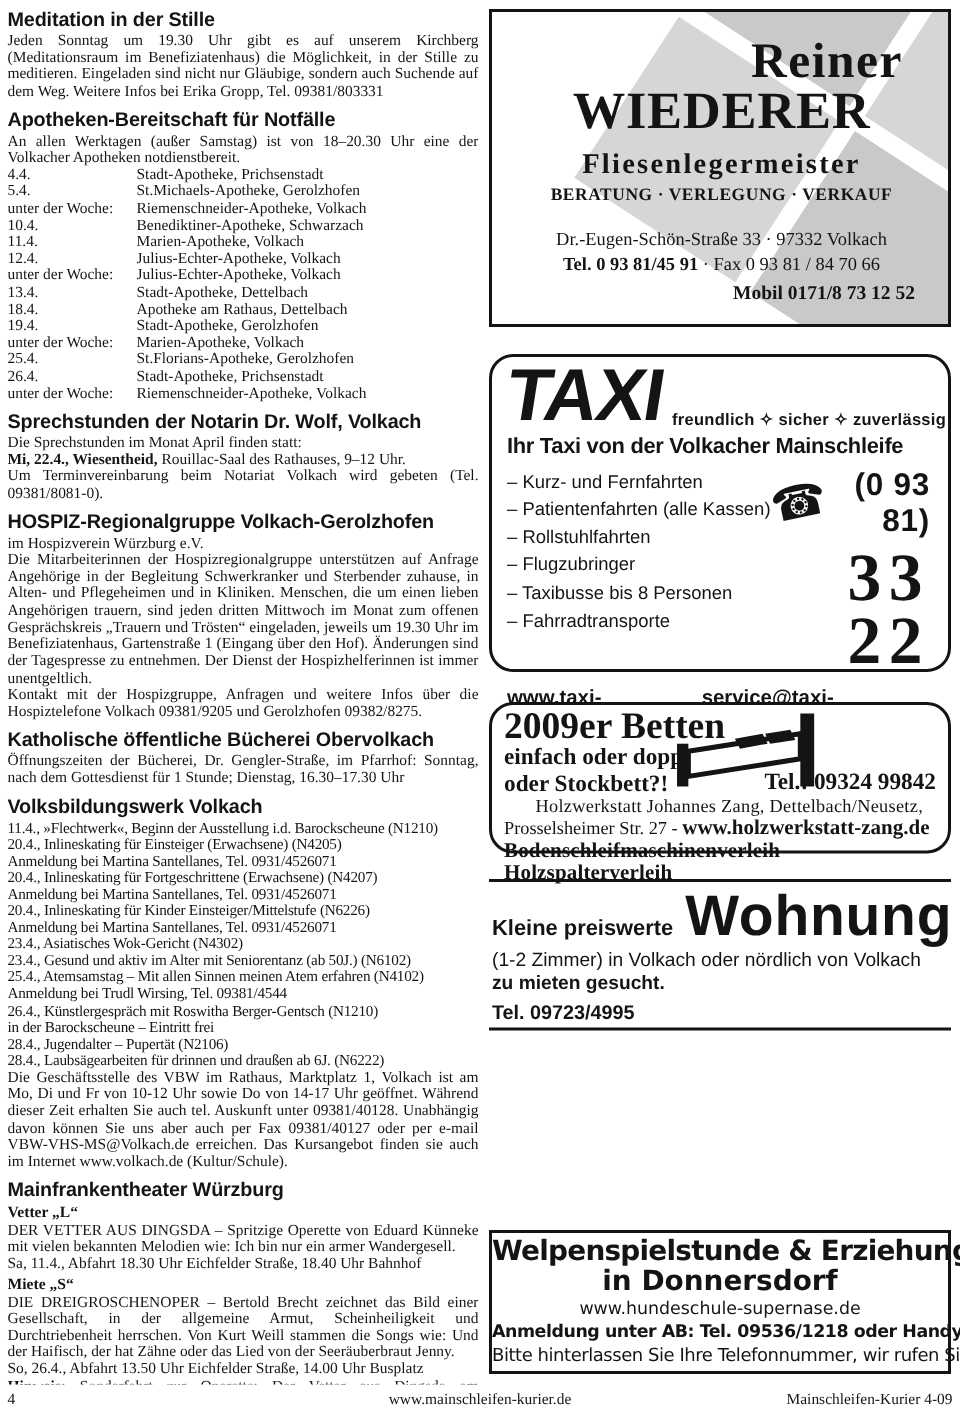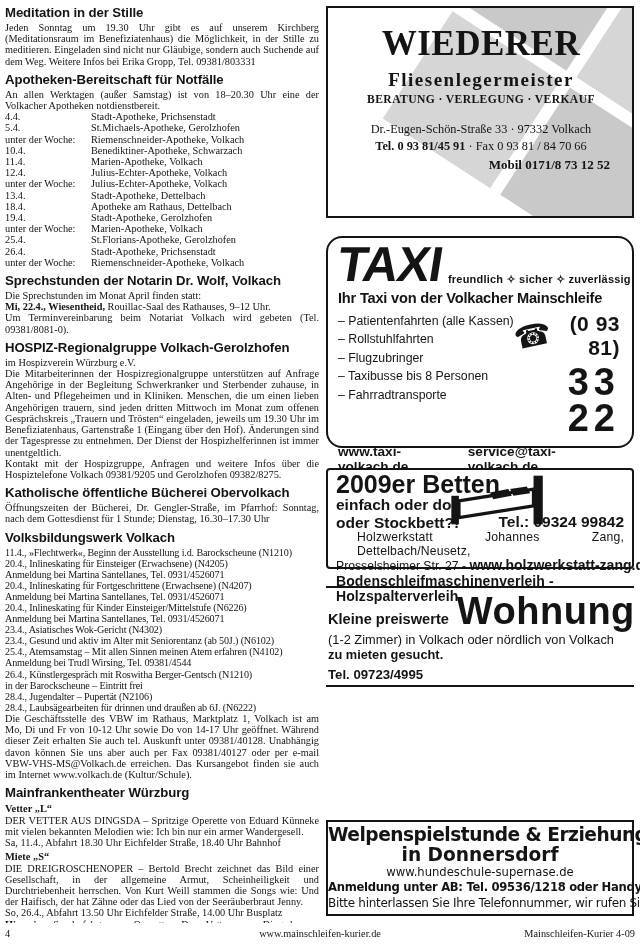--- a/index.html
+++ b/index.html
@@ -55,27 +55,27 @@
   .taxi-right { display:flex; flex-direction:column; }
   .taxi-tagline { font-size:11px; font-weight:bold; letter-spacing:0.2px; white-space:nowrap; }
   .taxi-name { font-size:30px; font-weight:bold; line-height:0.95; letter-spacing:1px; }
   .taxi-sub { font-size:14.6px; font-weight:bold; margin-top:4px; letter-spacing:-0.2px; white-space:nowrap; }
   .taxi-mid { display:flex; margin-top:6px; }
   .taxi-list { font-size:12.3px; line-height:18.6px; white-space:nowrap; }
   .taxi-phonebox { margin-left:auto; text-align:right; padding-right:2px; }
   .taxi-phone-row { display:flex; align-items:center; justify-content:flex-end; }
   .phone-glyph { font-size:30px; line-height:1; transform:rotate(-12deg); margin-right:4px; font-family:"DejaVu Sans", sans-serif; }
   .taxi-prefix { font-size:21px; font-weight:bold; letter-spacing:0.5px; }
-  .taxi-number { font-size:38px; font-weight:bold; letter-spacing:5px; line-height:0.95; margin-top:4px; }
+  .taxi-number { font-size:45px; font-weight:bold; letter-spacing:5px; line-height:0.95; margin-top:4px;font-family:Liberation Serif, serif; }
   .taxi-foot { display:flex; justify-content:space-between; font-size:13.6px; font-weight:bold; margin-top:8px; }
 
   
   .ad-betten { position:absolute; top:468px; left:0; width:308px; height:101px;
-    border:2px solid #141414; border-radius:4px; padding:2px 8px 0; background:#fff;
-    font-family:Liberation Sans, sans-serif; position:absolute; }
+    border:2px solid #141414; border-radius:16px; padding:2px 8px 0; background:#fff;
+    font-family:Liberation Serif, serif; position:absolute; }
   .bt-title { font-size:25px; font-weight:bold; line-height:1.0; }
   .bt-l2 { font-size:15.5px; font-weight:bold; line-height:1.05; }
   .bt-row { display:flex; align-items:flex-end; }
   .bt-l3 { font-size:15.5px; font-weight:bold; line-height:1.05; }
   .bt-tel { font-size:15.5px; font-weight:bold; margin-left:auto; }
   .bed-svg { position:absolute; right:72px; top:4px; }
   .bt-l4 { font-size:12.2px; line-height:1.1; text-align:justify; letter-spacing:0.2px;margin-left:21px; }
   .bt-l5 { font-size:12.2px; line-height:1.1; white-space:nowrap; }
   .bt-l5 .url { font-size:14px; font-weight:bold; }
   .bt-l6 { font-size:14px; font-weight:bold; line-height:1.1; letter-spacing:0.1px; }
@@ -202,39 +202,41 @@
 <div class="right-col">
 
   <div class="ad-wiederer">
     <div class="tiles">
       <div class="tile"></div>
       <div class="tile lt"></div>
       <div class="tile lt"></div>
       <div class="tile"></div>
     </div>
     <div class="w-text">
+      <div class="w-name1">Reiner</div>
       <div class="w-name2">WIEDERER</div>
       <div class="w-prof">Fliesenlegermeister</div>
       <div class="w-serv">BERATUNG · VERLEGUNG · VERKAUF</div>
       <div class="w-addr">Dr.-Eugen-Schön-Straße 33 · 97332 Volkach</div>
       <div class="w-tel"><span class="bold">Tel. 0 93 81/45 91</span><span> · Fax 0 93 81 / 84 70 66</span></div>
       <div class="w-mobil">Mobil 0171/8 73 12 52</div>
     </div>
   </div>
 
   <div class="ad-taxi">
     <div class="taxi-head">
       <div class="taxi-word">TAXI</div>
       <div class="taxi-right">
         <div class="taxi-tagline">freundlich ✧ sicher ✧ zuverlässig</div>
       </div>
     </div>
     <div class="taxi-sub">Ihr Taxi von der Volkacher Mainschleife</div>
     <div class="taxi-mid">
       <div class="taxi-list">
+        <div>– Kurz- und Fernfahrten</div>
         <div>– Patientenfahrten (alle Kassen)</div>
         <div>– Rollstuhlfahrten</div>
         <div>– Flugzubringer</div>
         <div>– Taxibusse bis 8 Personen</div>
         <div>– Fahrradtransporte</div>
       </div>
       <div class="taxi-phonebox">
         <div class="taxi-phone-row">
           <span class="phone-glyph">☎</span>
           <span class="taxi-prefix">(0 93 81)</span>

